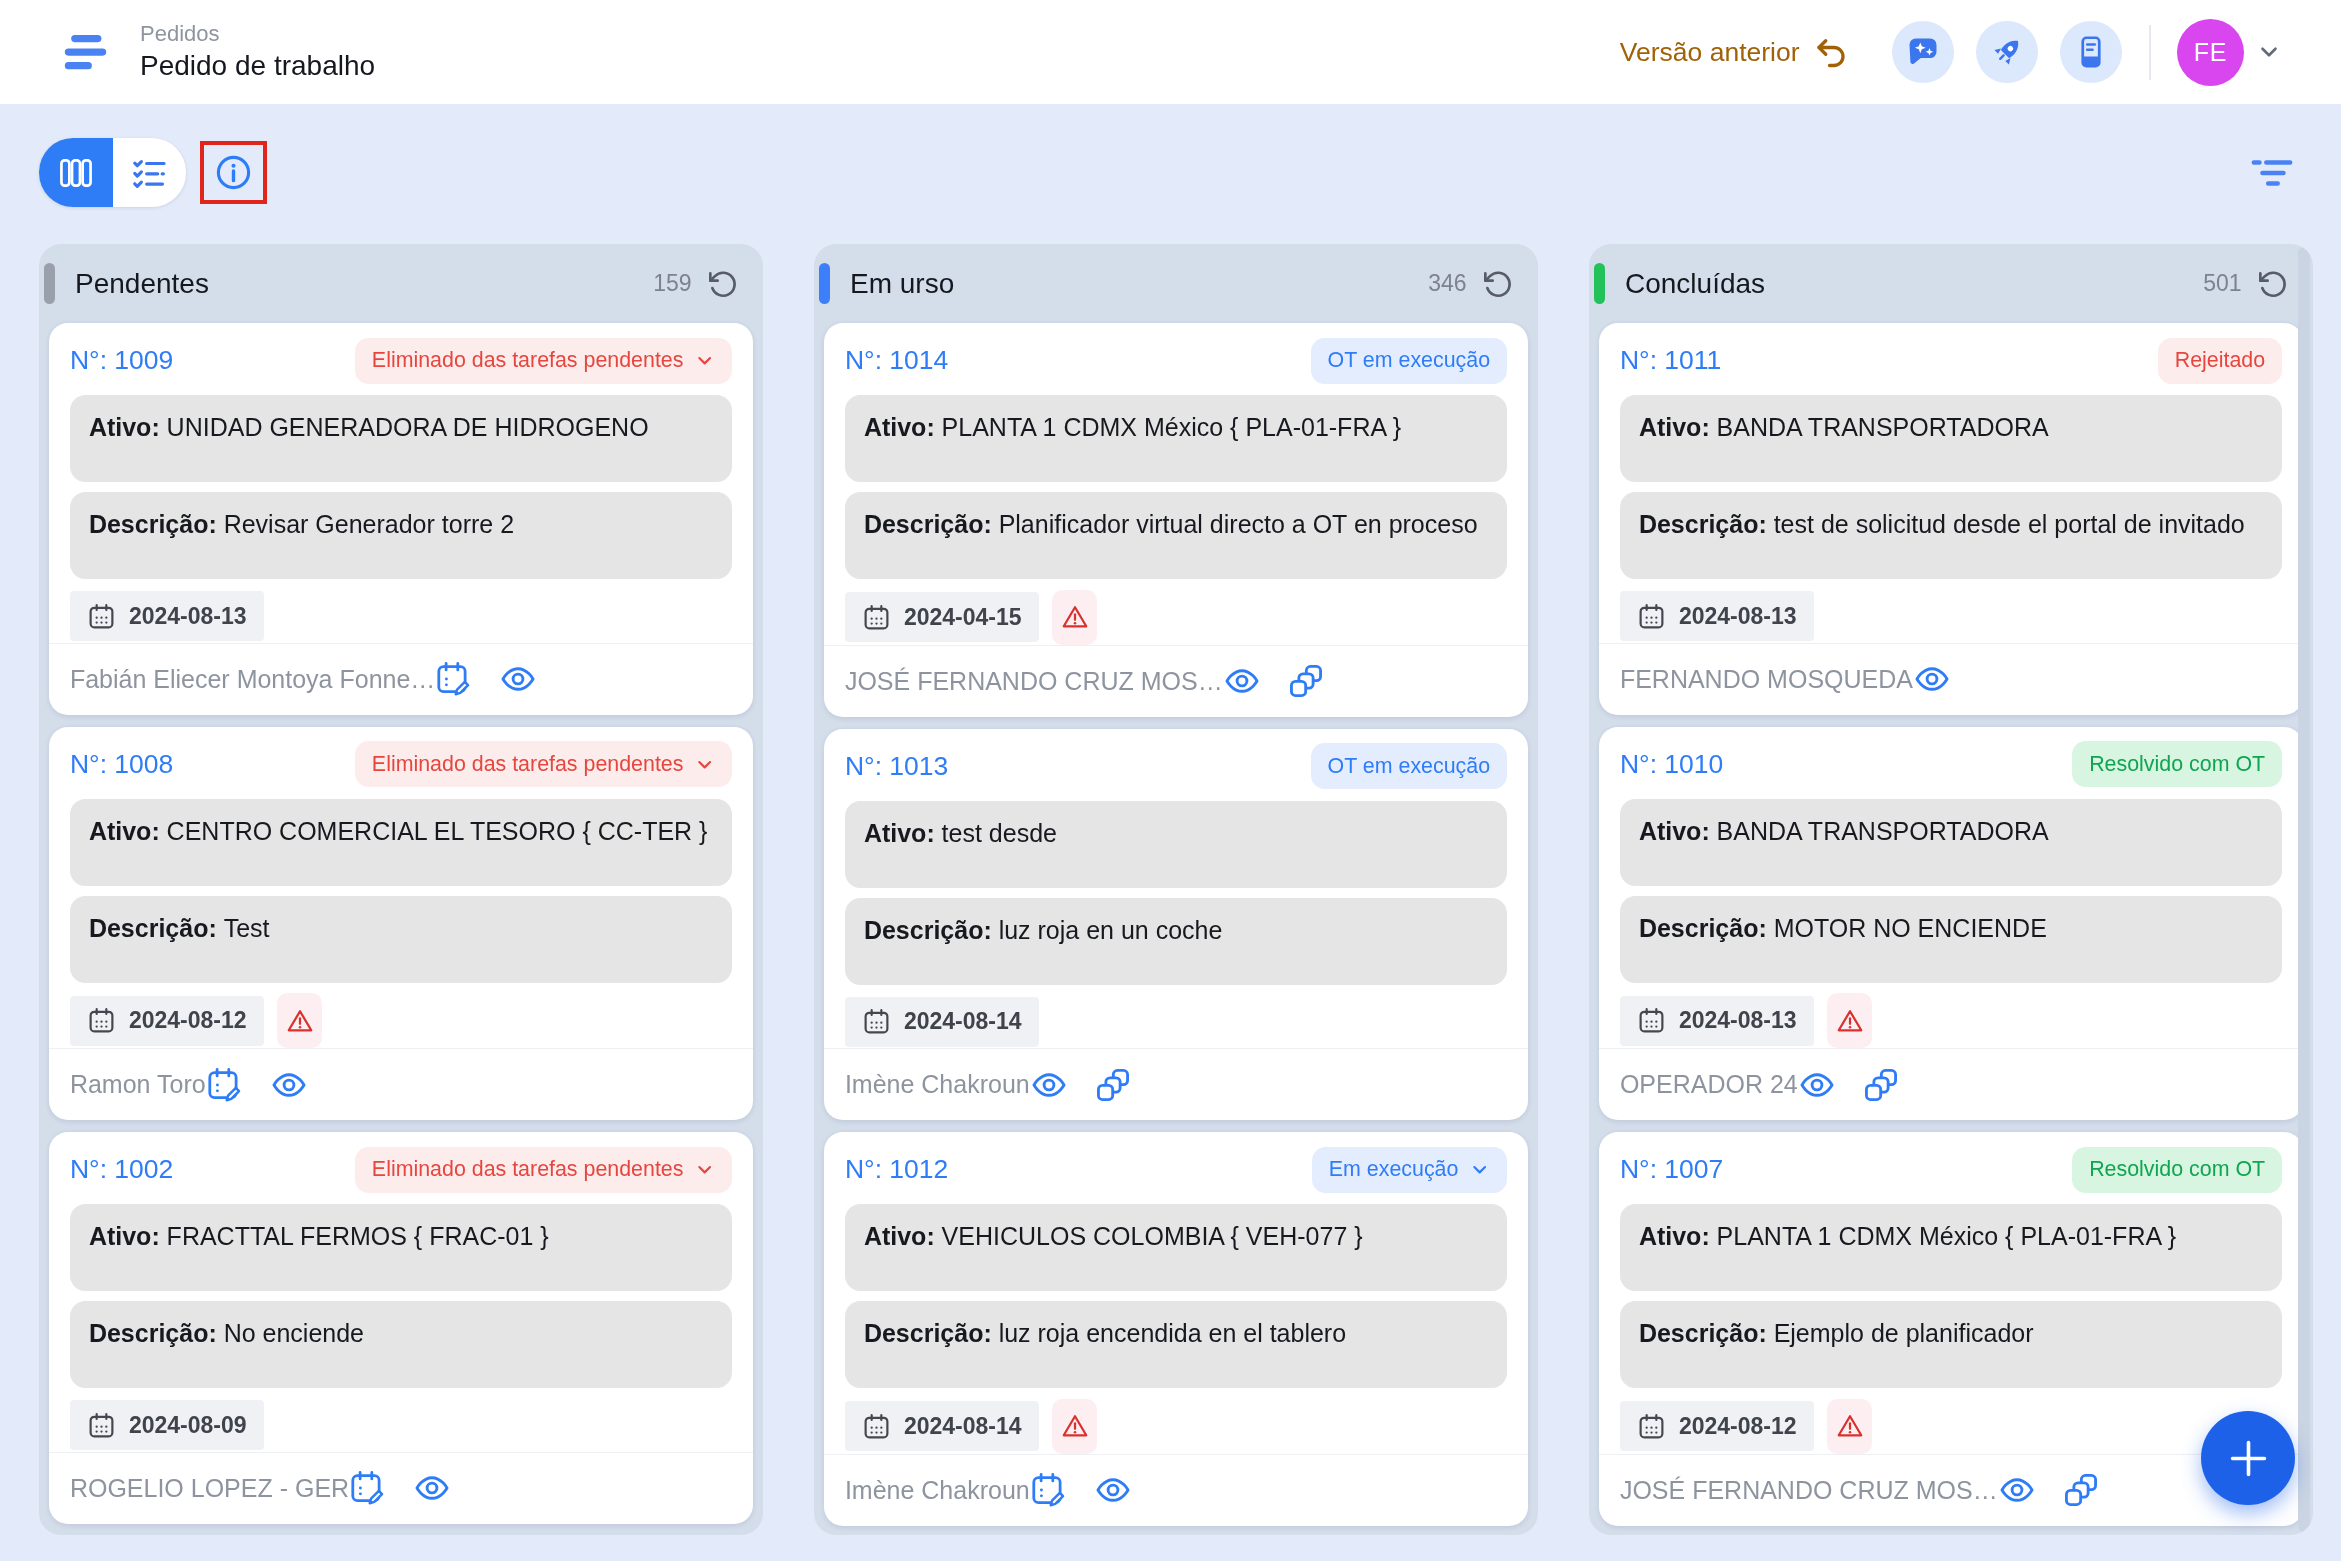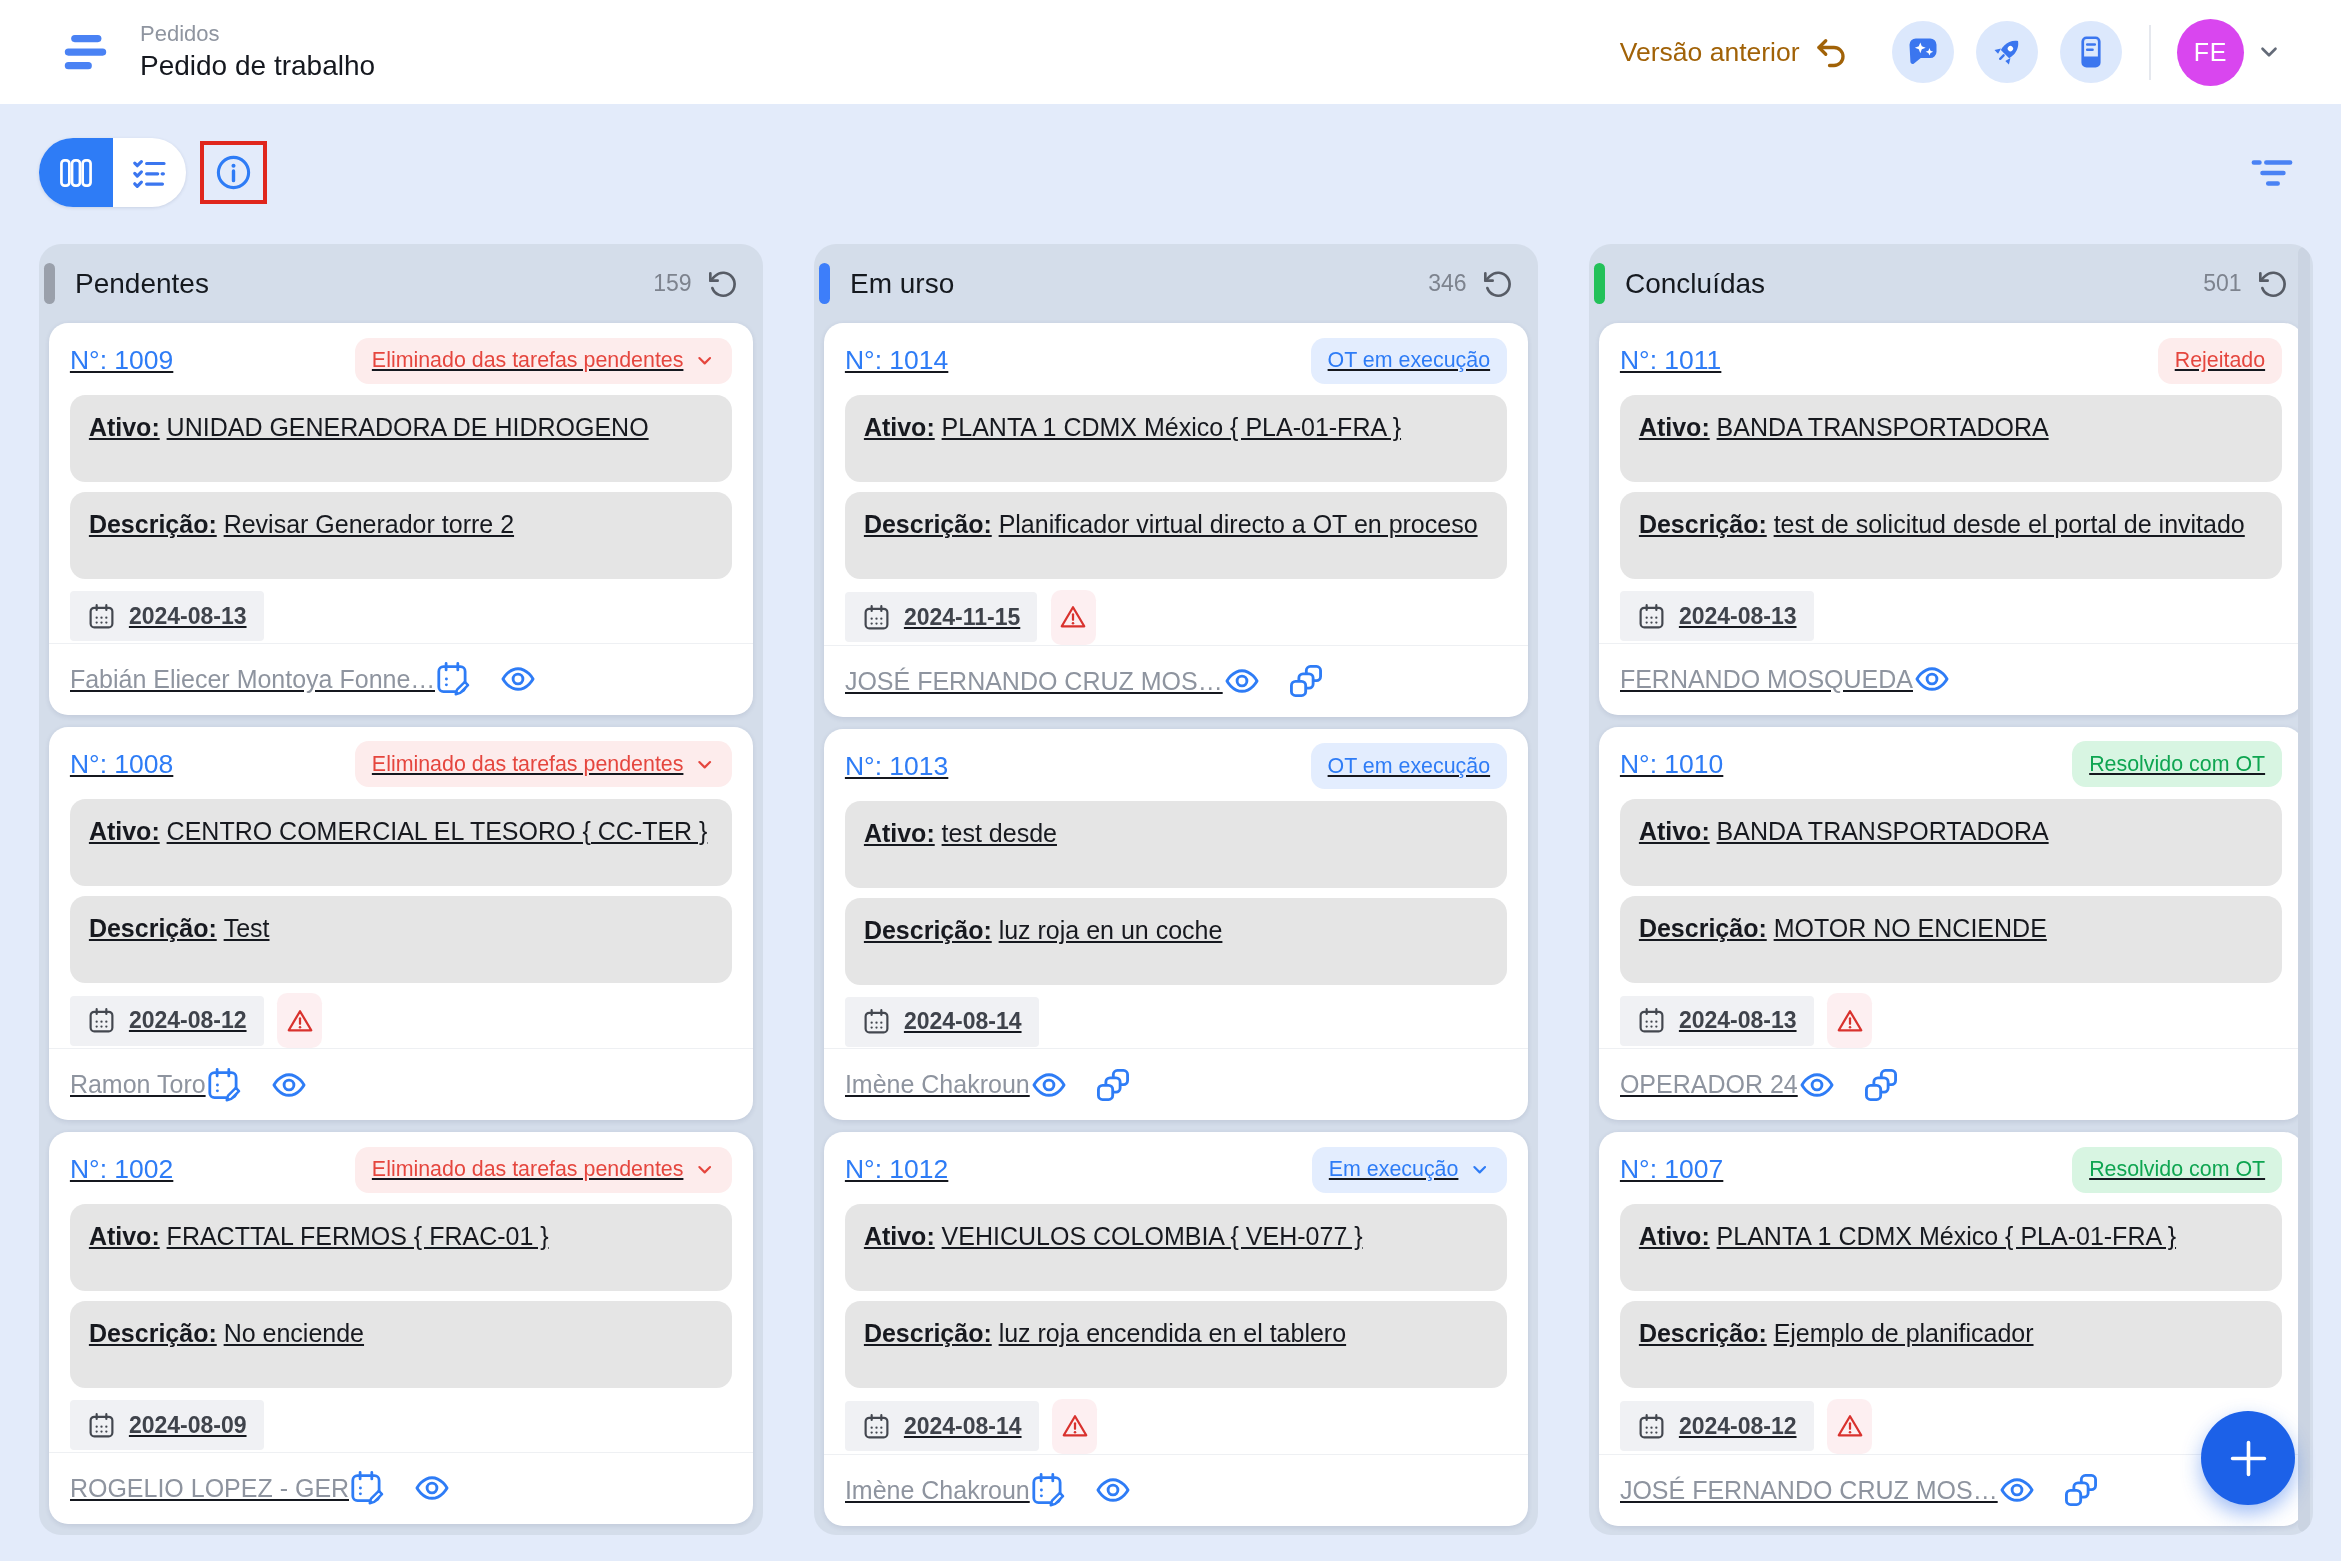--- a/index.html
+++ b/index.html
@@ -43,21 +43,21 @@
   .column { width:724px; height:1291px; background:#d4ddea; border-radius:22px; overflow:hidden; position:relative; }
   .col-accent { position:absolute; left:5.1px; top:19px; width:11px; height:41px; border-radius:6px; }
   .accent--gray { background:#9aa0ab; }
   .accent--blue { background:#3d7efa; }
   .accent--green { background:#23c159; }
   .col-header { height:79px; display:flex; align-items:center; padding:0 24px 0 36px; }
   .col-title { font-size:28px; color:#15191f; flex:1; }
   .col-count { font-size:23px; color:#7d838e; margin-right:15.4px; }
   .col-refresh { color:#575c66; cursor:pointer; }
   .col-refresh svg { width:32px; height:32px; }
-  .col-cards { padding:0 10.3px; display:flex; flex-direction:column; gap:12px;text-decoration:underline; }
+  .col-cards { padding:0 10.3px; display:flex; flex-direction:column; gap:12px; }
 
   
   .card { background:#fff; border-radius:19px; box-shadow:0 1.7px 5.1px rgba(33,43,74,.10); flex-shrink:0; }
   .card-main { padding:13.7px 20.6px 0; }
   .card-top { display:flex; align-items:center; justify-content:space-between; height:48px; }
   .card-number { font-size:26.5px; color:#2e7cf6; cursor:pointer; }
   .badge { height:46px; border-radius:13.7px; padding:0 17px; display:inline-flex; align-items:center; gap:10.3px; font-size:21.4px; font-weight:500; white-space:nowrap; }
   .badge svg { width:21.4px; height:21.4px; }
   .badge--red { background:#fdecec; color:#e5463e; }
   .badge--blue { background:#e3edfe; color:#2e7cf6; }
@@ -396,21 +396,21 @@
                 <span>OT em execução</span>
               </span>
             </div>
             <div class="field"><b>Ativo:</b><span>PLANTA 1 CDMX México { PLA-01-FRA }</span></div>
             <div class="field"><b>Descrição:</b><span>Planificador virtual directo a OT en proceso</span></div>
             <div class="date-row">
               <span class="date-pill">
                   <svg viewBox="0 0 34 34" width="29" height="29">
                     <use href="#i-cal"></use>
                   </svg>
-                  <span class="date-text">2024-11-15</span>
+                  <span class="date-text">2024-04-15</span>
                 </span>
               <span class="warn-chip">
                   <svg viewBox="0 0 35 35" width="30" height="30">
                     <use href="#i-warn"></use>
                   </svg>
                 </span>
             </div>
           </div>
           <div class="card-footer">
             <span class="assignee">JOSÉ FERNANDO CRUZ MOS…</span>

